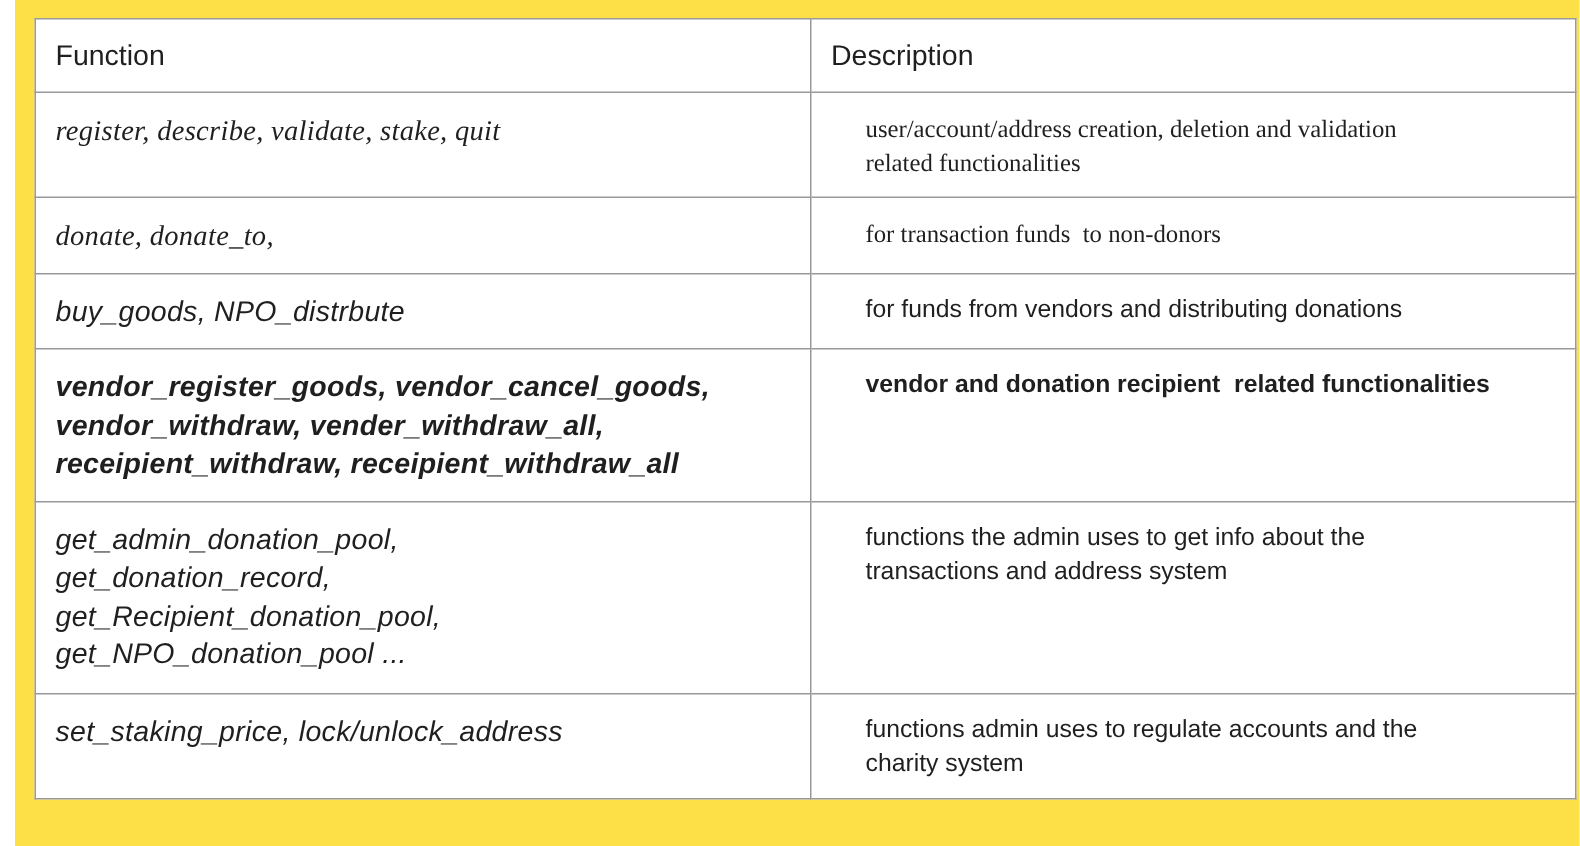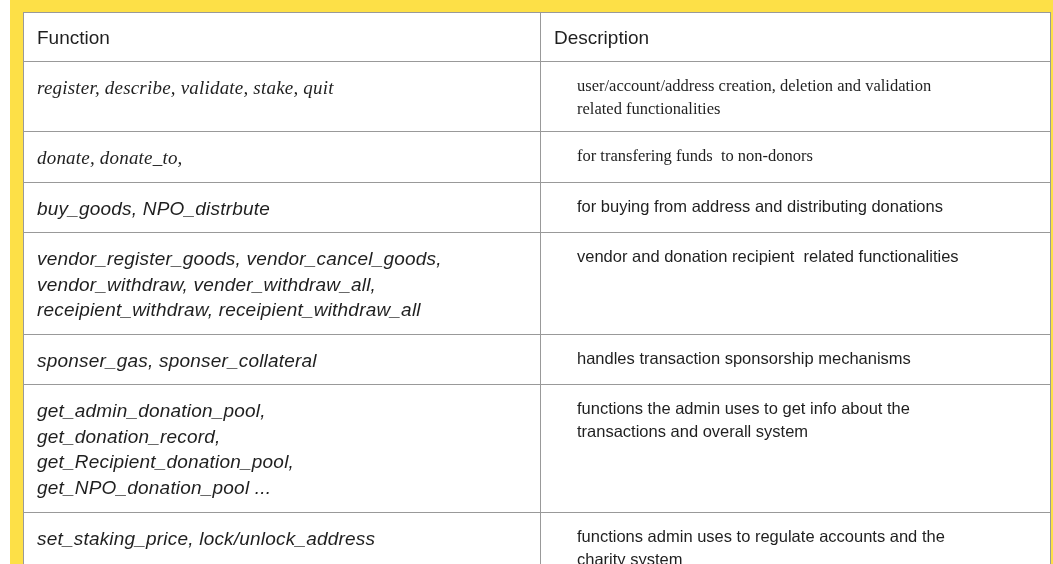--- a/index.html
+++ b/index.html
@@ -50,21 +50,21 @@
   td.desc {
     font-size: 16.5px;
     line-height: 23px;
     padding-top: 12px;
     padding-left: 36px;
   }
   tr.h48  { height: 48px; }
   tr.h68  { height: 68px; font-family: Liberation Serif, serif; }
   tr.h44  { height: 44px; font-family: Liberation Serif, serif; }
   tr.h46  { height: 46px; }
-  tr.h99  { height: 99px; }
+  tr.h99  { height: 99px; font-weight: bold; }
   tr.h45  { height: 45px; }
   tr.h128 { height: 128px; }
   tr.h62  { height: 62px; }
 </style>
 </head>
 <body>
 
 <div class="doc">
   <table class="fn-table">
     <colgroup>
@@ -76,43 +76,39 @@
       <th>Function</th>
       <th>Description</th>
     </tr>
     <tr class="h68">
       <td class="fn">register, describe, validate, stake, quit</td>
       <td class="desc">user/account/address creation, deletion and validation
 related functionalities</td>
     </tr>
     <tr class="h44">
       <td class="fn">donate, donate_to,</td>
-      <td class="desc">for transfering funds  to non-donors</td>
+      <td class="desc">for transaction funds  to non-donors</td>
     </tr>
     <tr class="h46">
       <td class="fn">buy_goods, NPO_distrbute</td>
-      <td class="desc">for buying from address and distributing donations</td>
+      <td class="desc">for funds from vendors and distributing donations</td>
     </tr>
     <tr class="h99">
       <td class="fn">vendor_register_goods, vendor_cancel_goods,
 vendor_withdraw, vender_withdraw_all,
 receipient_withdraw, receipient_withdraw_all</td>
       <td class="desc">vendor and donation recipient  related functionalities</td>
     </tr>
-    <tr class="h45">
-      <td class="fn">sponser_gas, sponser_collateral</td>
-      <td class="desc">handles transaction sponsorship mechanisms</td>
-    </tr>
     <tr class="h128">
       <td class="fn">get_admin_donation_pool,
 get_donation_record,
 get_Recipient_donation_pool,
 get_NPO_donation_pool ...</td>
       <td class="desc">functions the admin uses to get info about the
-transactions and overall system</td>
+transactions and address system</td>
     </tr>
     <tr class="h62">
       <td class="fn">set_staking_price, lock/unlock_address</td>
       <td class="desc">functions admin uses to regulate accounts and the
 charity system</td>
     </tr>
   </tbody>
     </table>
 </div>
 

